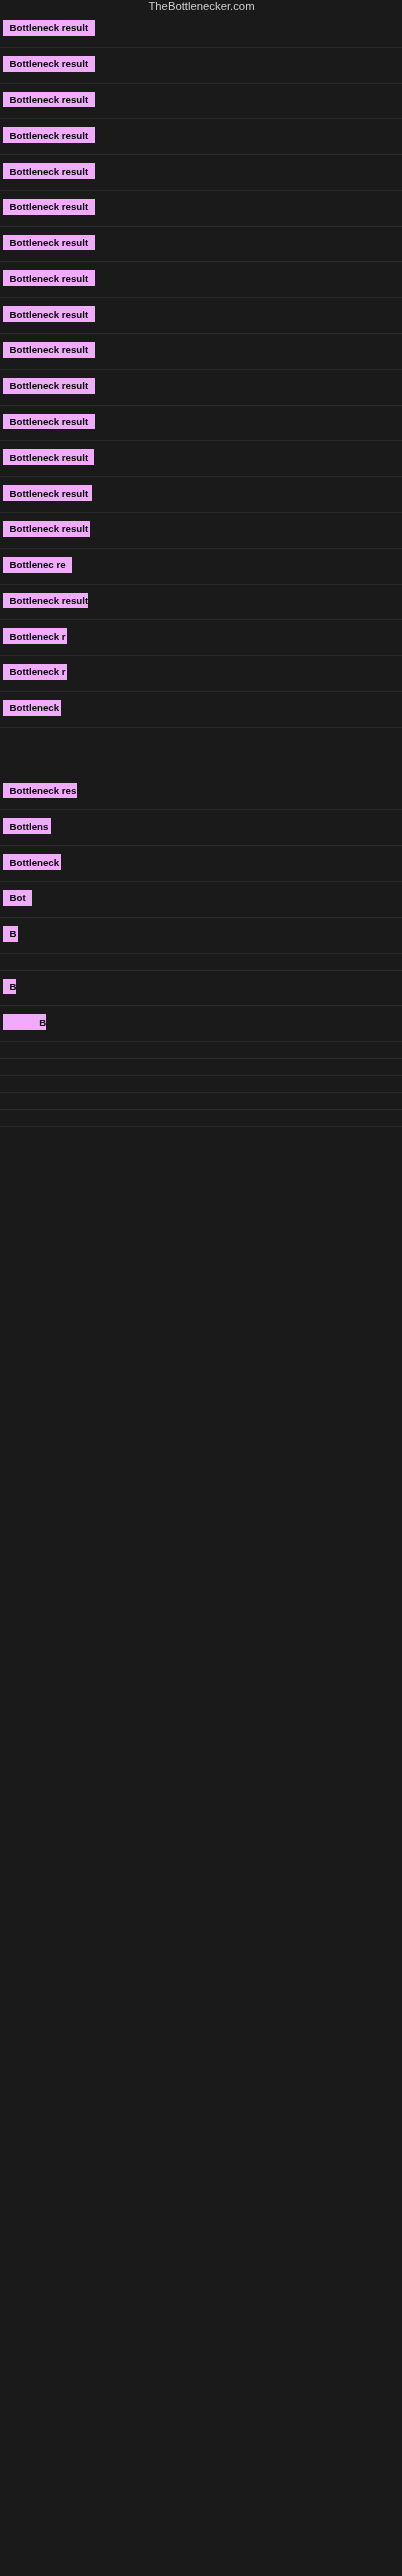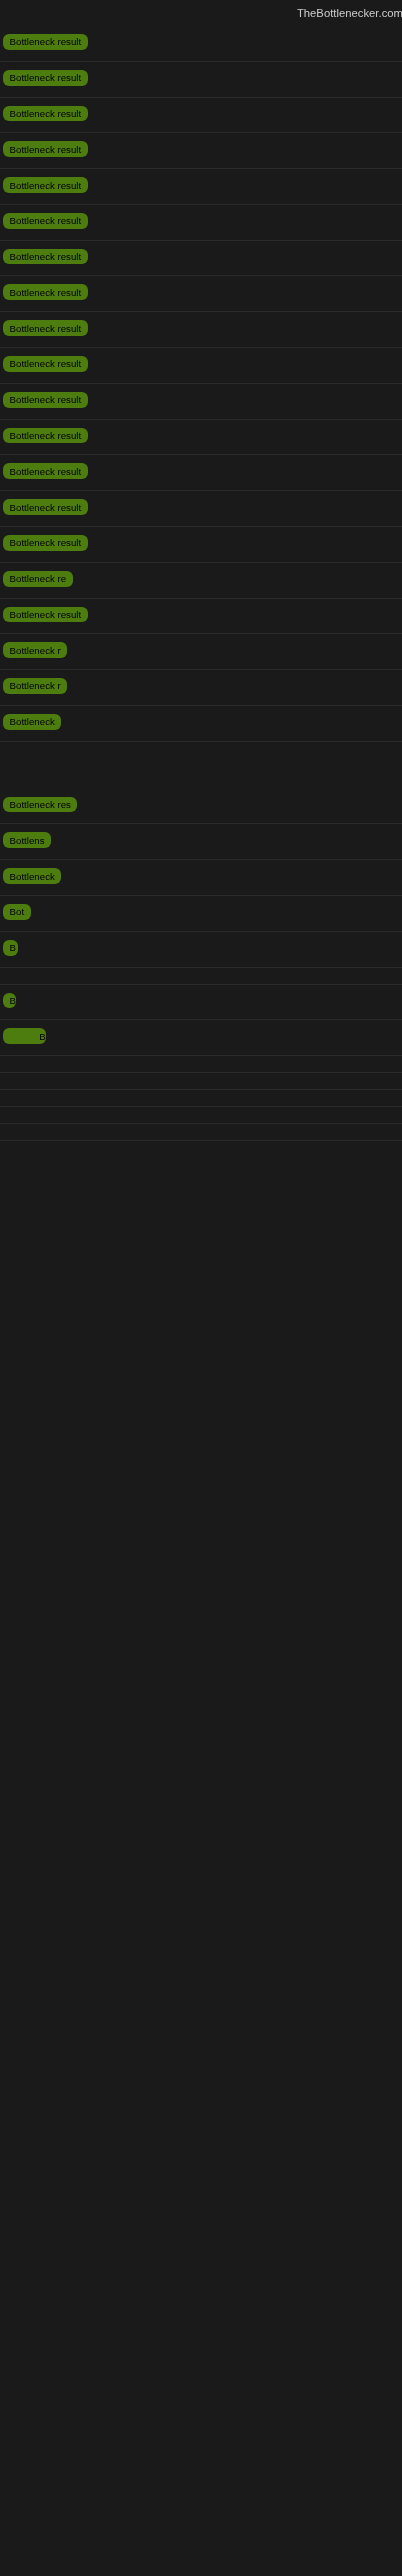--- a/index.html
+++ b/index.html
@@ -10,35 +10,35 @@
 
     body {
       width: 403px;
       min-height: 2576px;
       background-color: #1a1a1a;
       font-family: Arial, sans-serif;
       position: relative;
     }
 
     .site-title {
-      text-align: right;
+      text-align: center;
       color: #cccccc;
       font-size: 11.3px;
-      padding: 7px 0;
+      padding: 0 0;
       font-weight: normal;
     }
 
     .bottleneck-badge {
       display: inline-block;
-      background-color: #4d7c0f;
+      background-color: #f0abfc;
       color: #000;
       font-size: 9.7px;
-      font-weight: normal;
+      font-weight: bold;
       padding: 2.4px 6.4px;
-      border-radius: 6px;
+      border-radius: 0;
       white-space: nowrap;
       overflow: hidden;
     }
 
     .result-row {
       padding: 8px 3.2px;
       border-bottom: 0.8px solid #2a2a2a;
     }
 
     .result-row:last-child {
@@ -61,21 +61,21 @@
     <div class="result-row"><span class="bottleneck-badge" style="max-width: 103px;">Bottleneck result</span></div>
     <div class="result-row"><span class="bottleneck-badge" style="max-width: 103px;">Bottleneck result</span></div>
     <div class="result-row"><span class="bottleneck-badge" style="max-width: 101px;">Bottleneck result</span></div>
     <div class="result-row"><span class="bottleneck-badge" style="max-width: 99px;">Bottleneck result</span></div>
     <div class="result-row"><span class="bottleneck-badge" style="max-width: 97px;">Bottleneck result</span></div>
     <div class="result-row"><span class="bottleneck-badge" style="max-width: 97px;">Bottleneck result</span></div>
     <div class="result-row"><span class="bottleneck-badge" style="max-width: 93px;">Bottleneck result</span></div>
     <div class="result-row"><span class="bottleneck-badge" style="max-width: 91px;">Bottleneck result</span></div>
     <div class="result-row"><span class="bottleneck-badge" style="max-width: 89px;">Bottleneck result</span></div>
     <div class="result-row"><span class="bottleneck-badge" style="max-width: 87px;">Bottleneck result</span></div>
-    <div class="result-row"><span class="bottleneck-badge" style="max-width: 72px;">Bottleneck re</span></div>
+    <div class="result-row"><span class="bottleneck-badge" style="max-width: 72px;">Bottlenec re</span></div>
     <div class="result-row"><span class="bottleneck-badge" style="max-width: 85px;">Bottleneck result</span></div>
     <div class="result-row"><span class="bottleneck-badge" style="max-width: 64px;">Bottleneck r</span></div>
     <div class="result-row"><span class="bottleneck-badge" style="max-width: 64px;">Bottleneck r</span></div>
     <div class="result-row"><span class="bottleneck-badge" style="max-width: 58px;">Bottleneck</span></div>
     <div class="result-row"><span class="bottleneck-badge" style="max-width: 74px; margin-top: 47px;">Bottleneck res</span></div>
     <div class="result-row"><span class="bottleneck-badge" style="max-width: 48px;">Bottlens</span></div>
     <div class="result-row"><span class="bottleneck-badge" style="max-width: 58px;">Bottleneck</span></div>
     <div class="result-row"><span class="bottleneck-badge" style="max-width: 29px;">Bot</span></div>
     <div class="result-row"><span class="bottleneck-badge" style="max-width: 14.5px;">B</span></div>
     <div class="result-row"></div>

